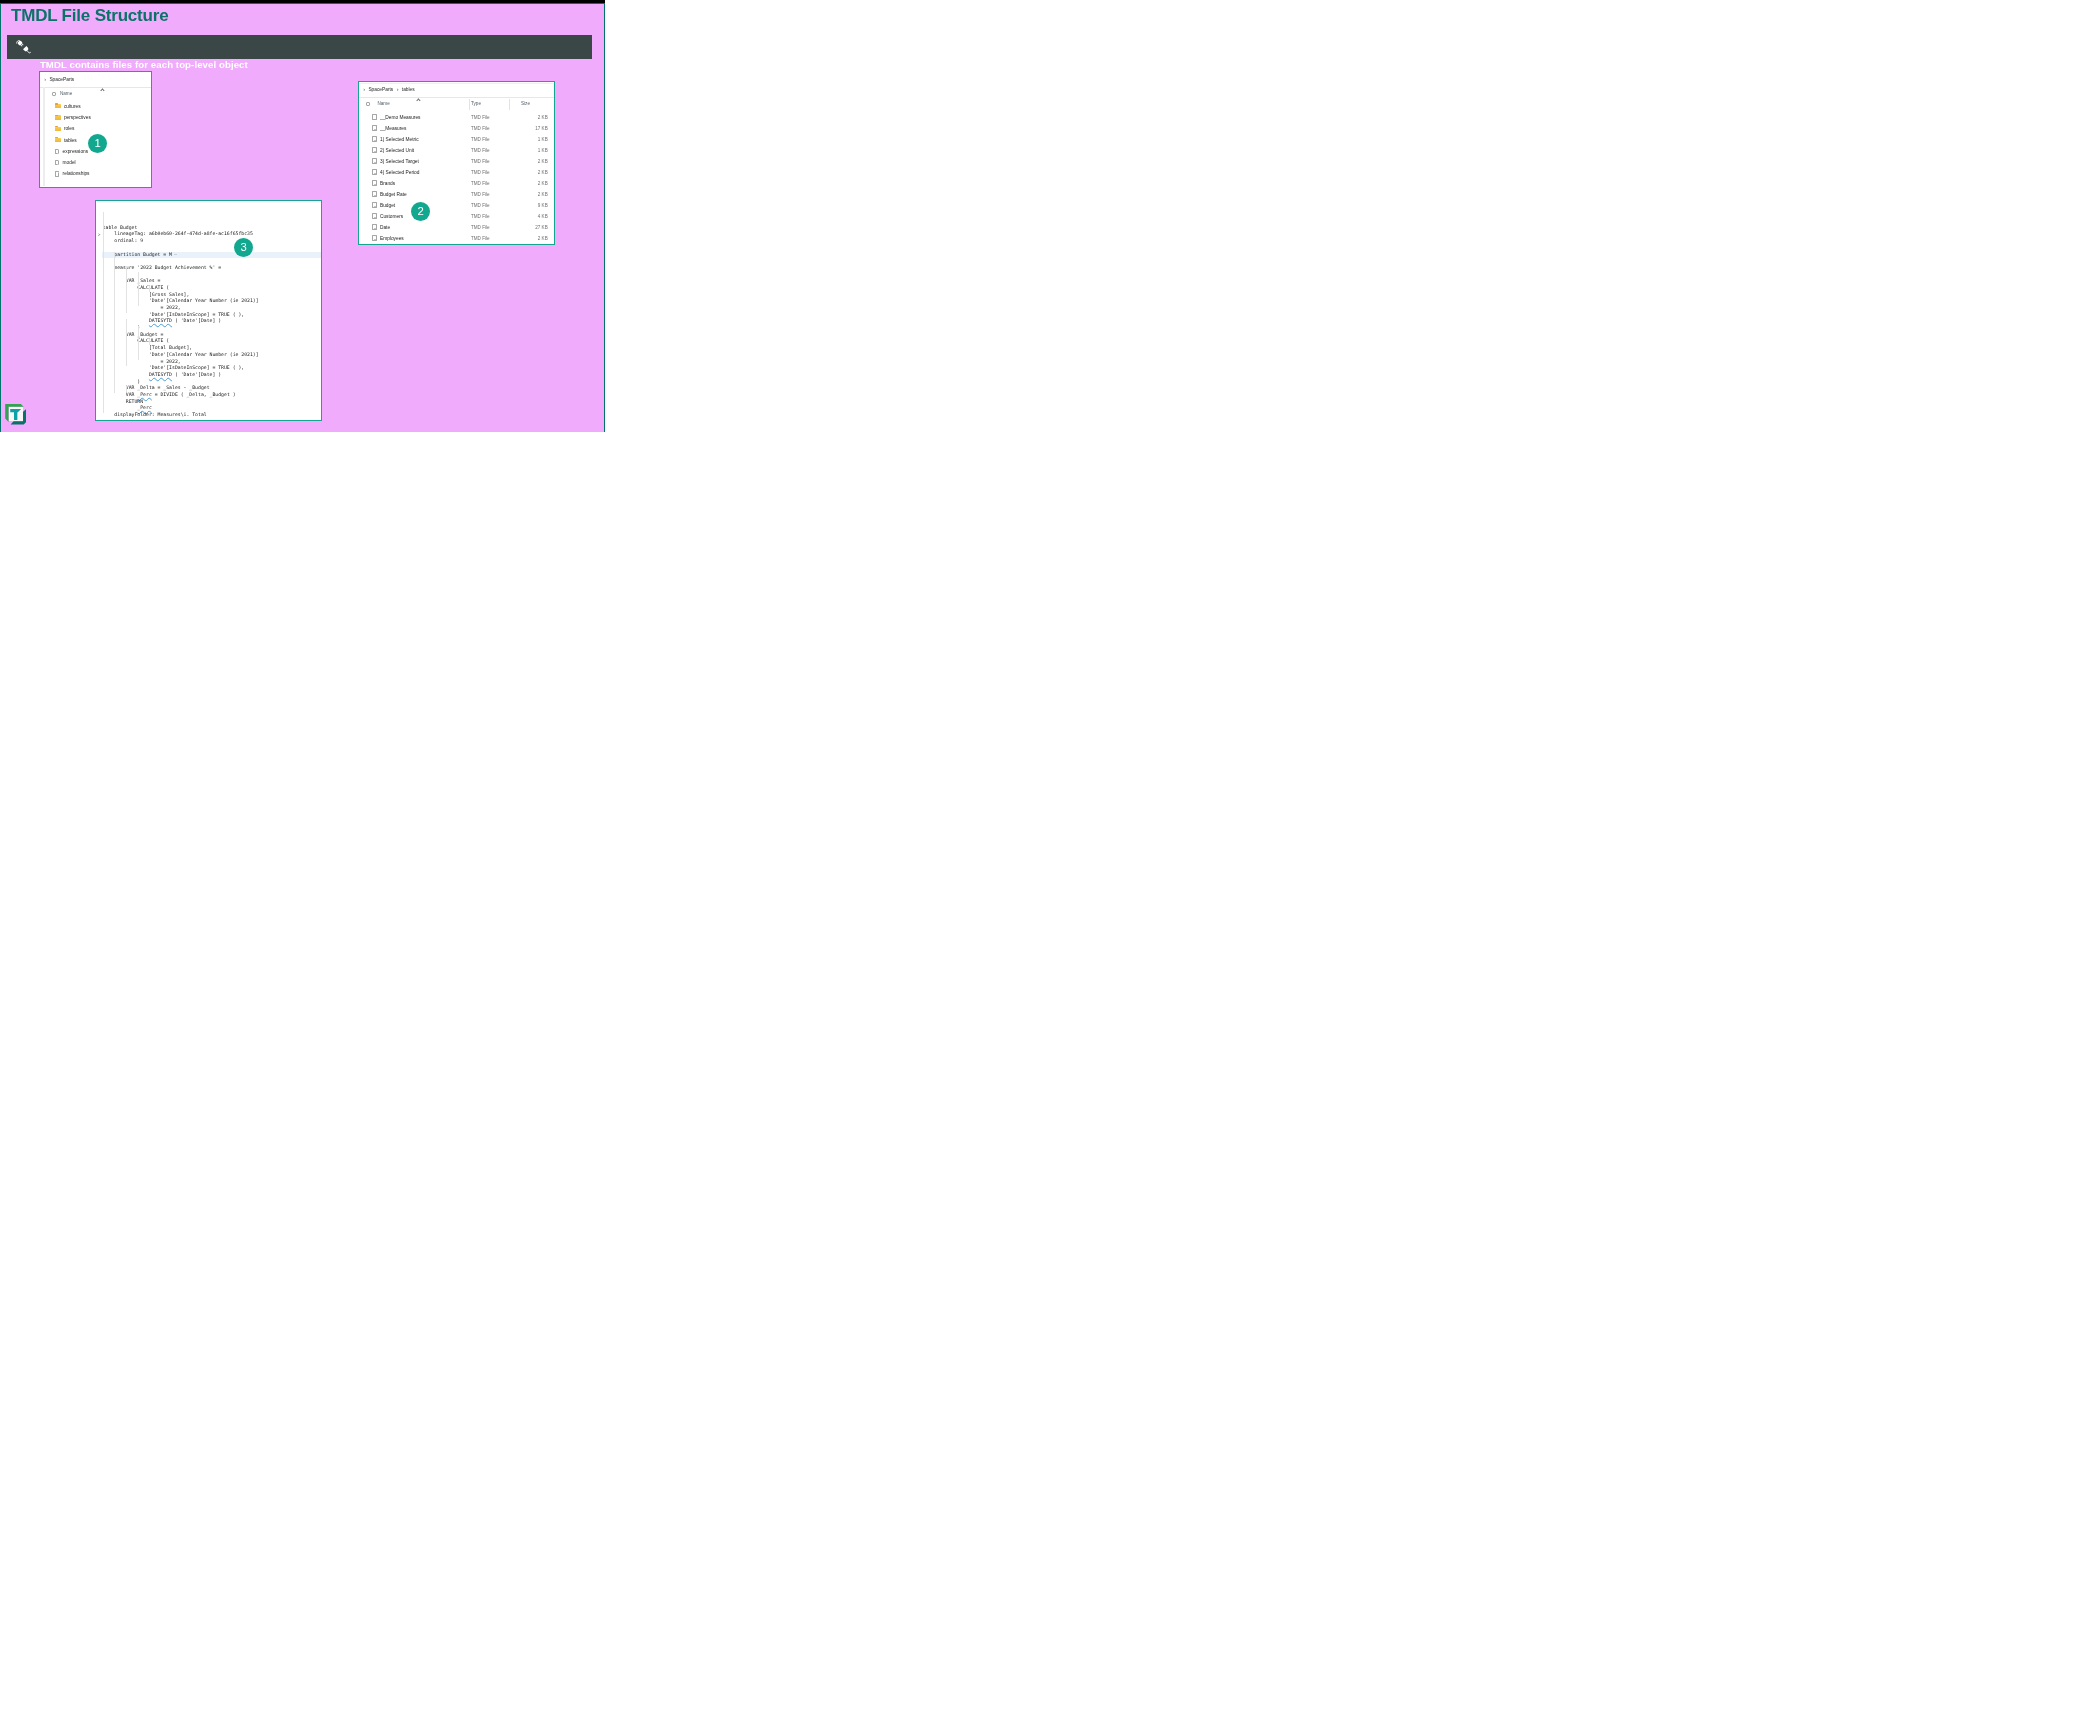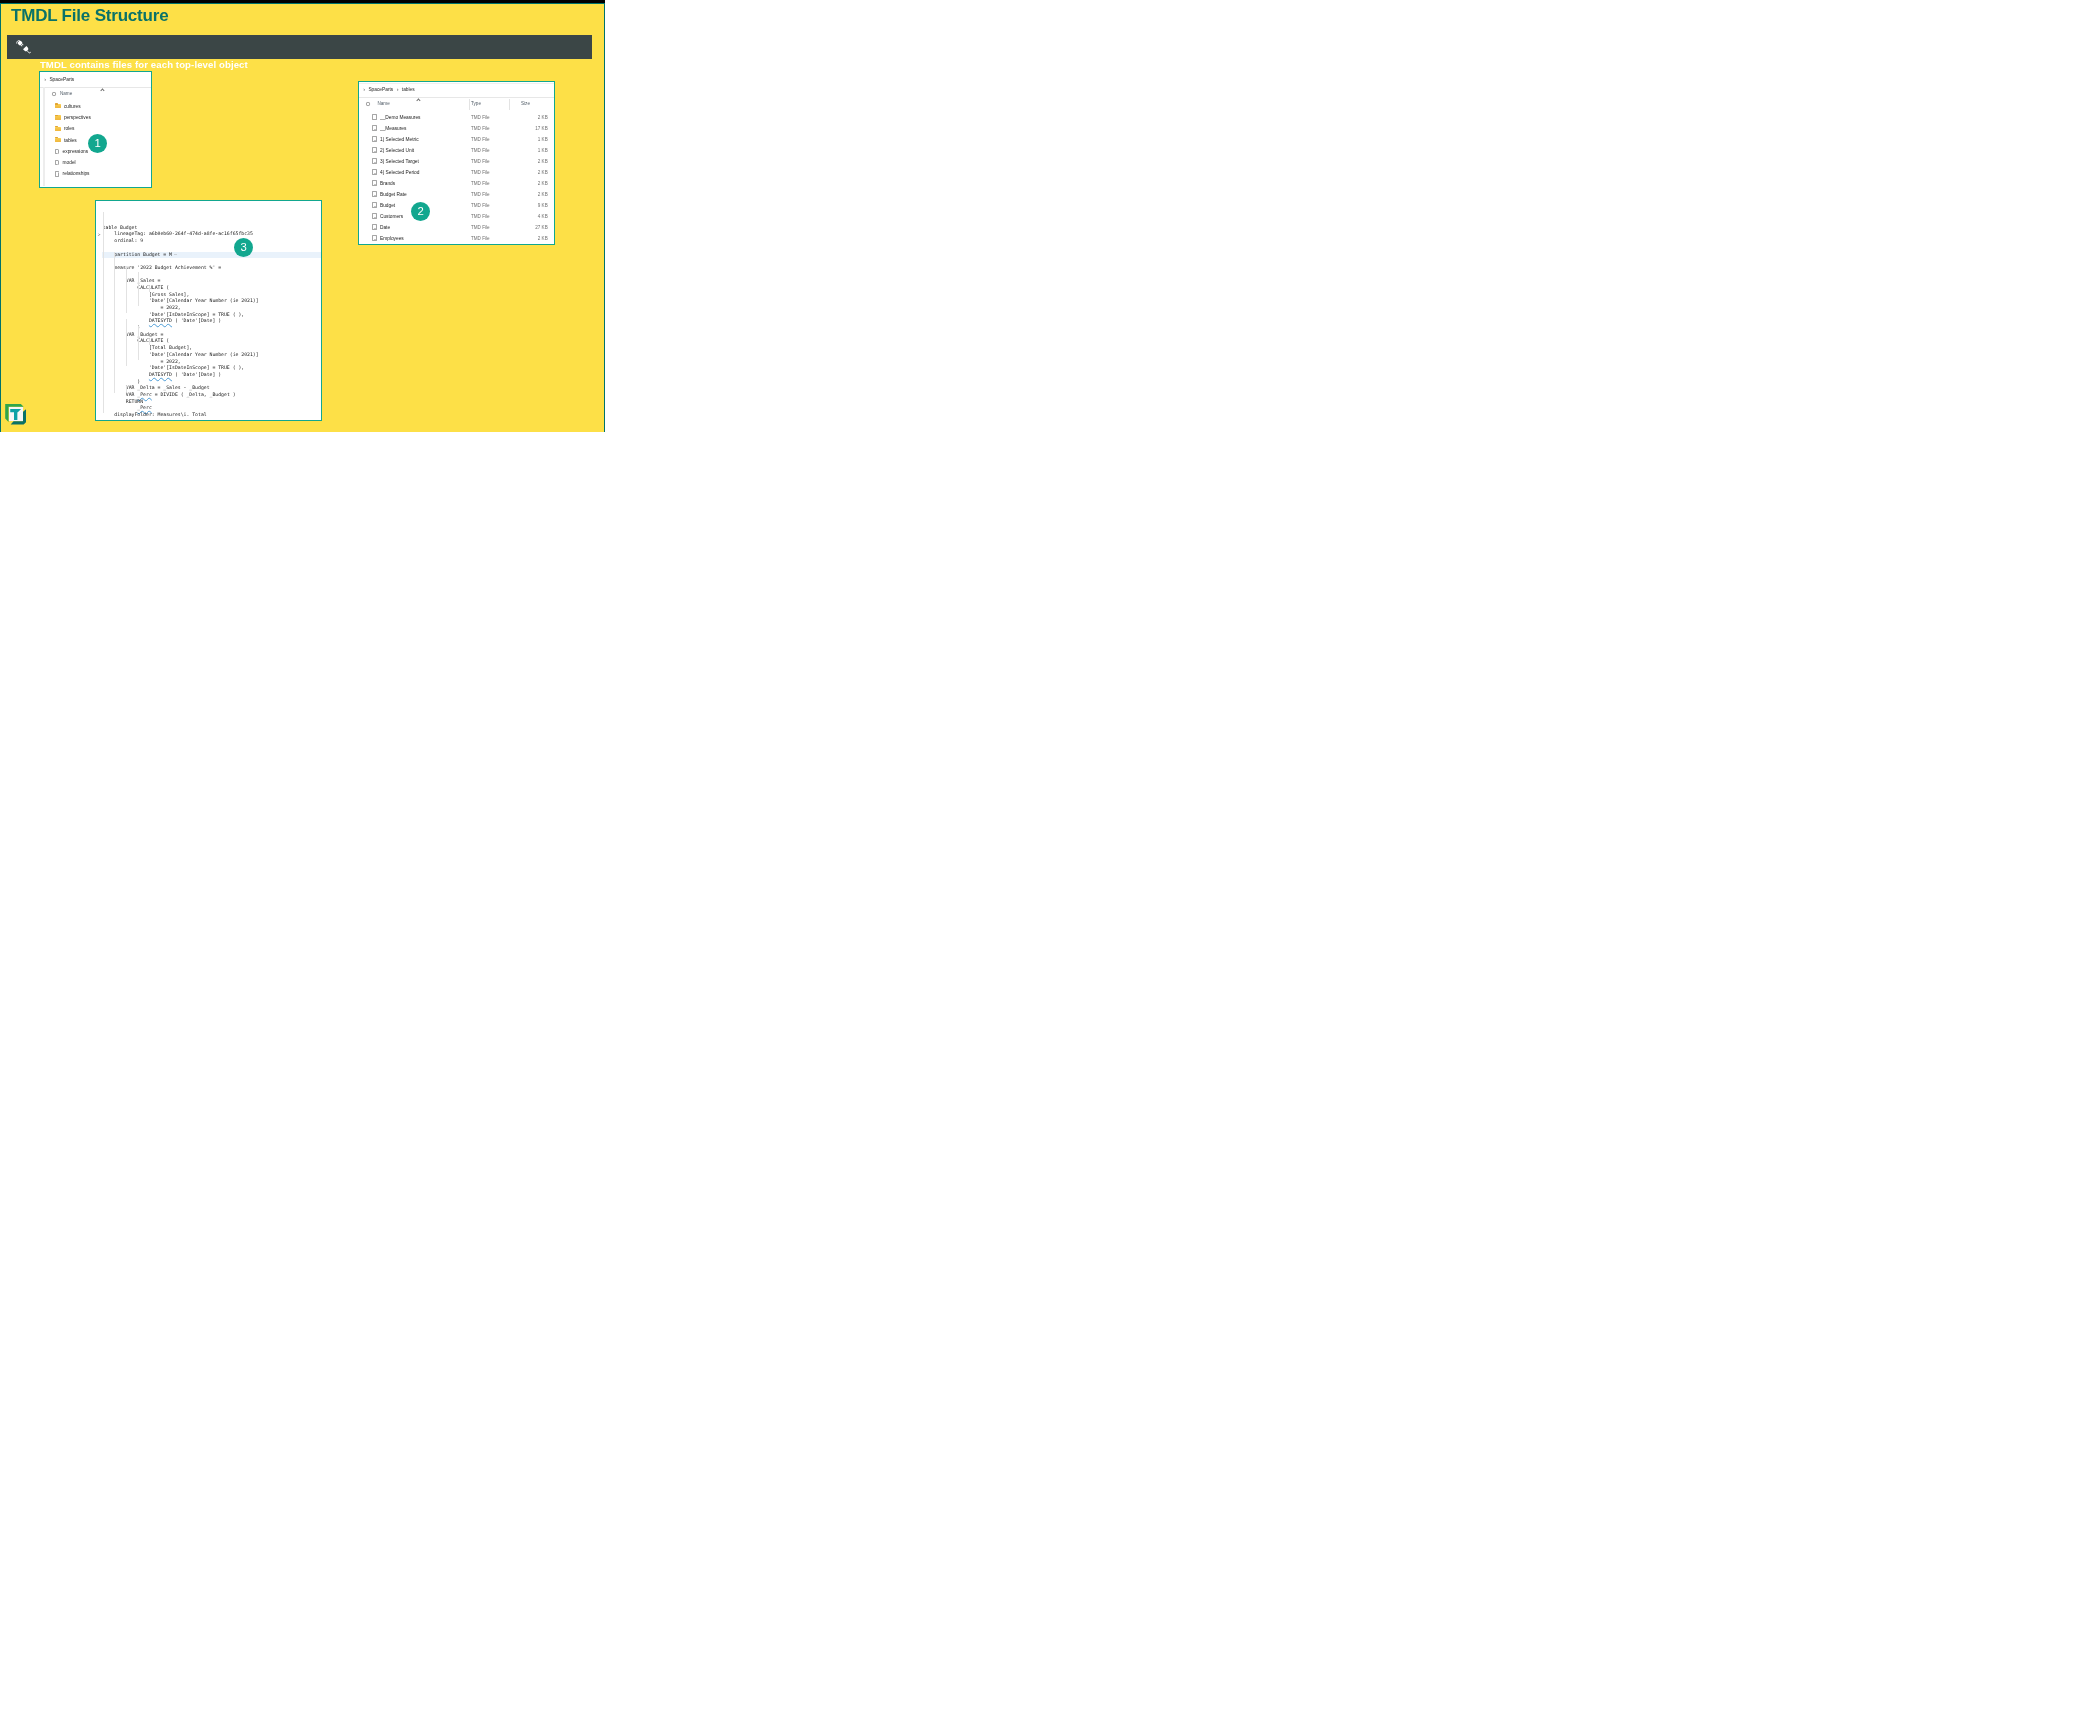--- a/index.html
+++ b/index.html
@@ -1,21 +1,21 @@
 <!DOCTYPE html>
 <html style="font-size:6.7px"><head>
 <meta charset="utf-8">
 <style>
   * { margin:0; padding:0; box-sizing:border-box; }
   body { background:#ffffff; font-family:"Liberation Sans", sans-serif; }
 
   .page { position:relative; width:605px; height:432px; background:#000; }
   .topbar { position:absolute; left:0; top:0; width:100%; height:2.5px; background:#000000; }
   .frame { position:absolute; left:0; top:2.5px; width:605px; height:430px;
-           background:#fde047; border:1.7px solid #00736B; border-top-width:1.3px; overflow:hidden; }
+           background:#f0abfc; border:1.7px solid #00736B; border-top-width:1.3px; overflow:hidden; }
 
   .title { position:absolute; left:10px; top:2.5px; font-size:17px; font-weight:600;
            letter-spacing:-0.2px; color:#0A7268; }
 
   .banner { position:absolute; left:6.3px; top:31px; width:585px; height:24px; background:#3B4646;
             display:flex; align-items:center; padding-left:8.4px; }
   .banner .plug-wrap { width:15px; height:15px; flex:0 0 auto; }
   .banner-text { color:#FFFFFF; font-size:9.6px; font-weight:bold; margin-left:9.2px; letter-spacing:0.1px;margin-top:36px; }
 
   .panel { position:absolute; background:#FFFFFF; border:0.8px solid #12A78F; }

